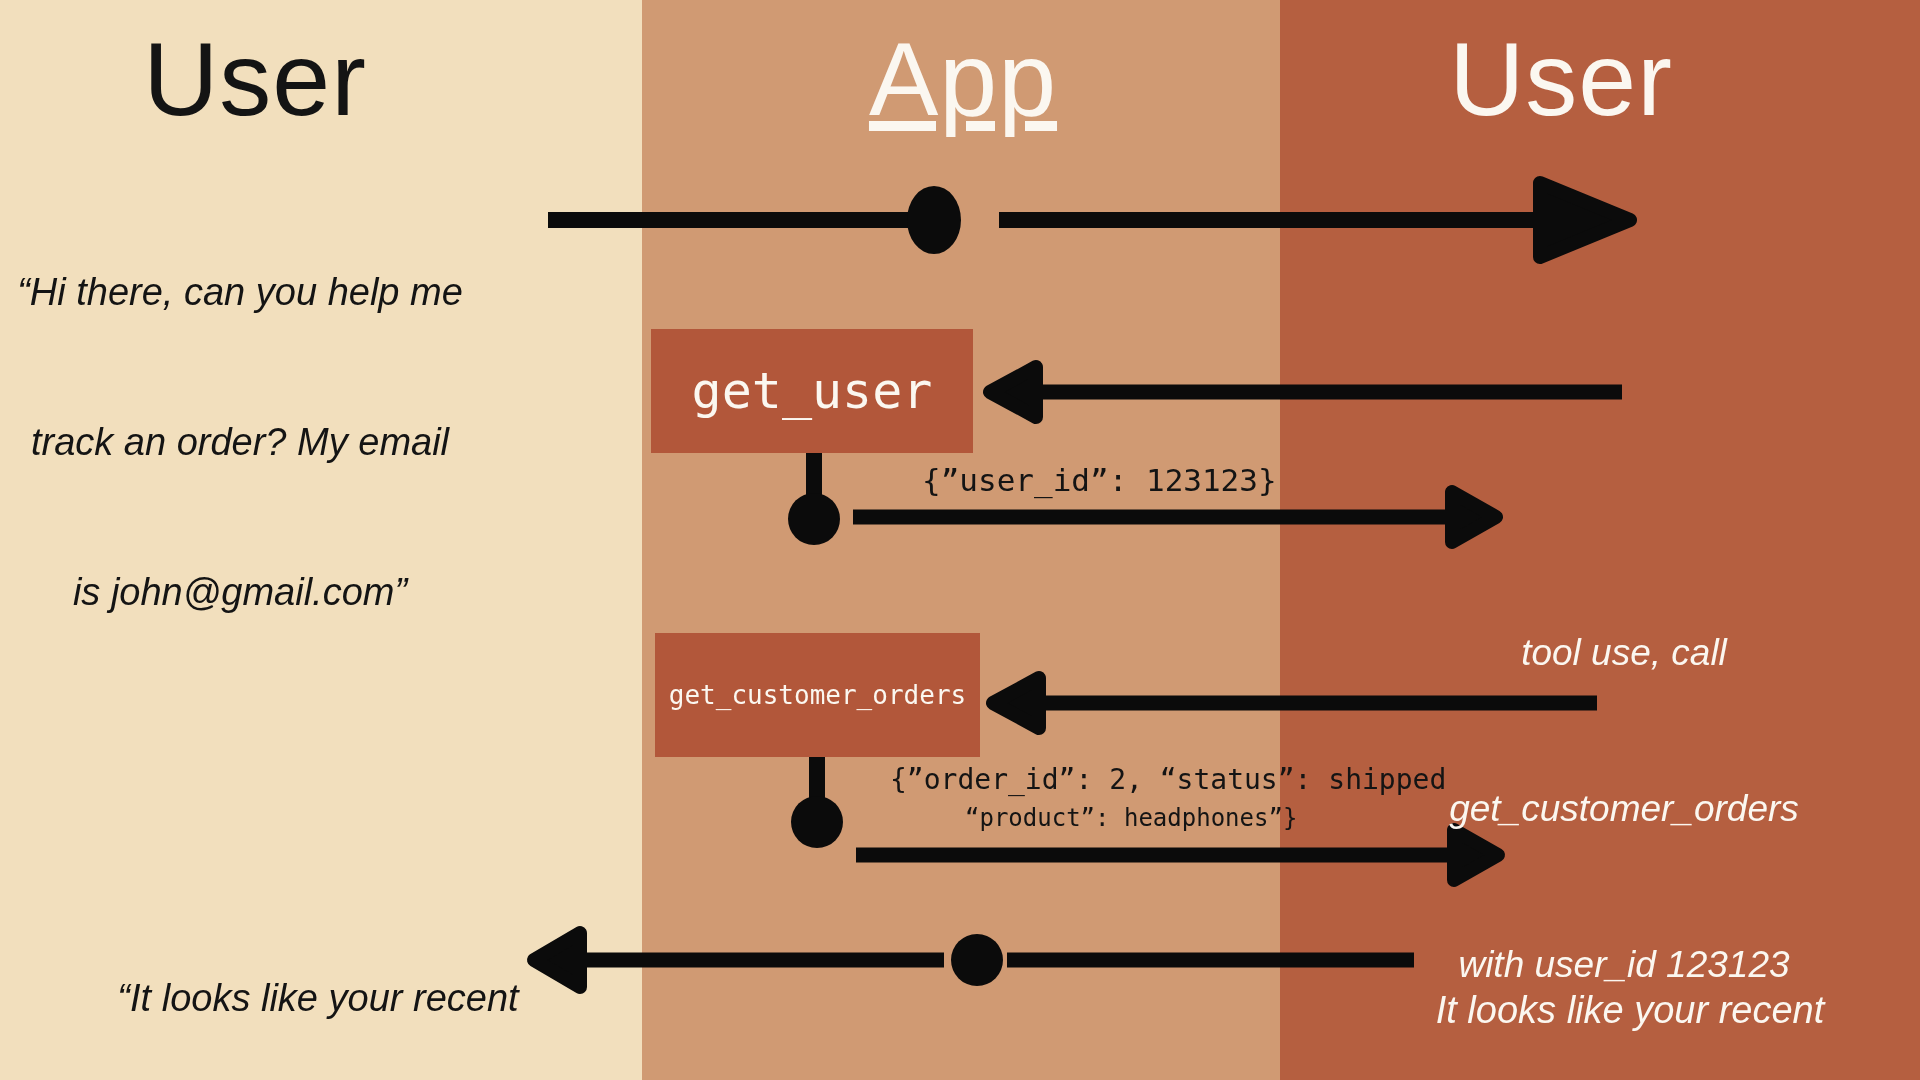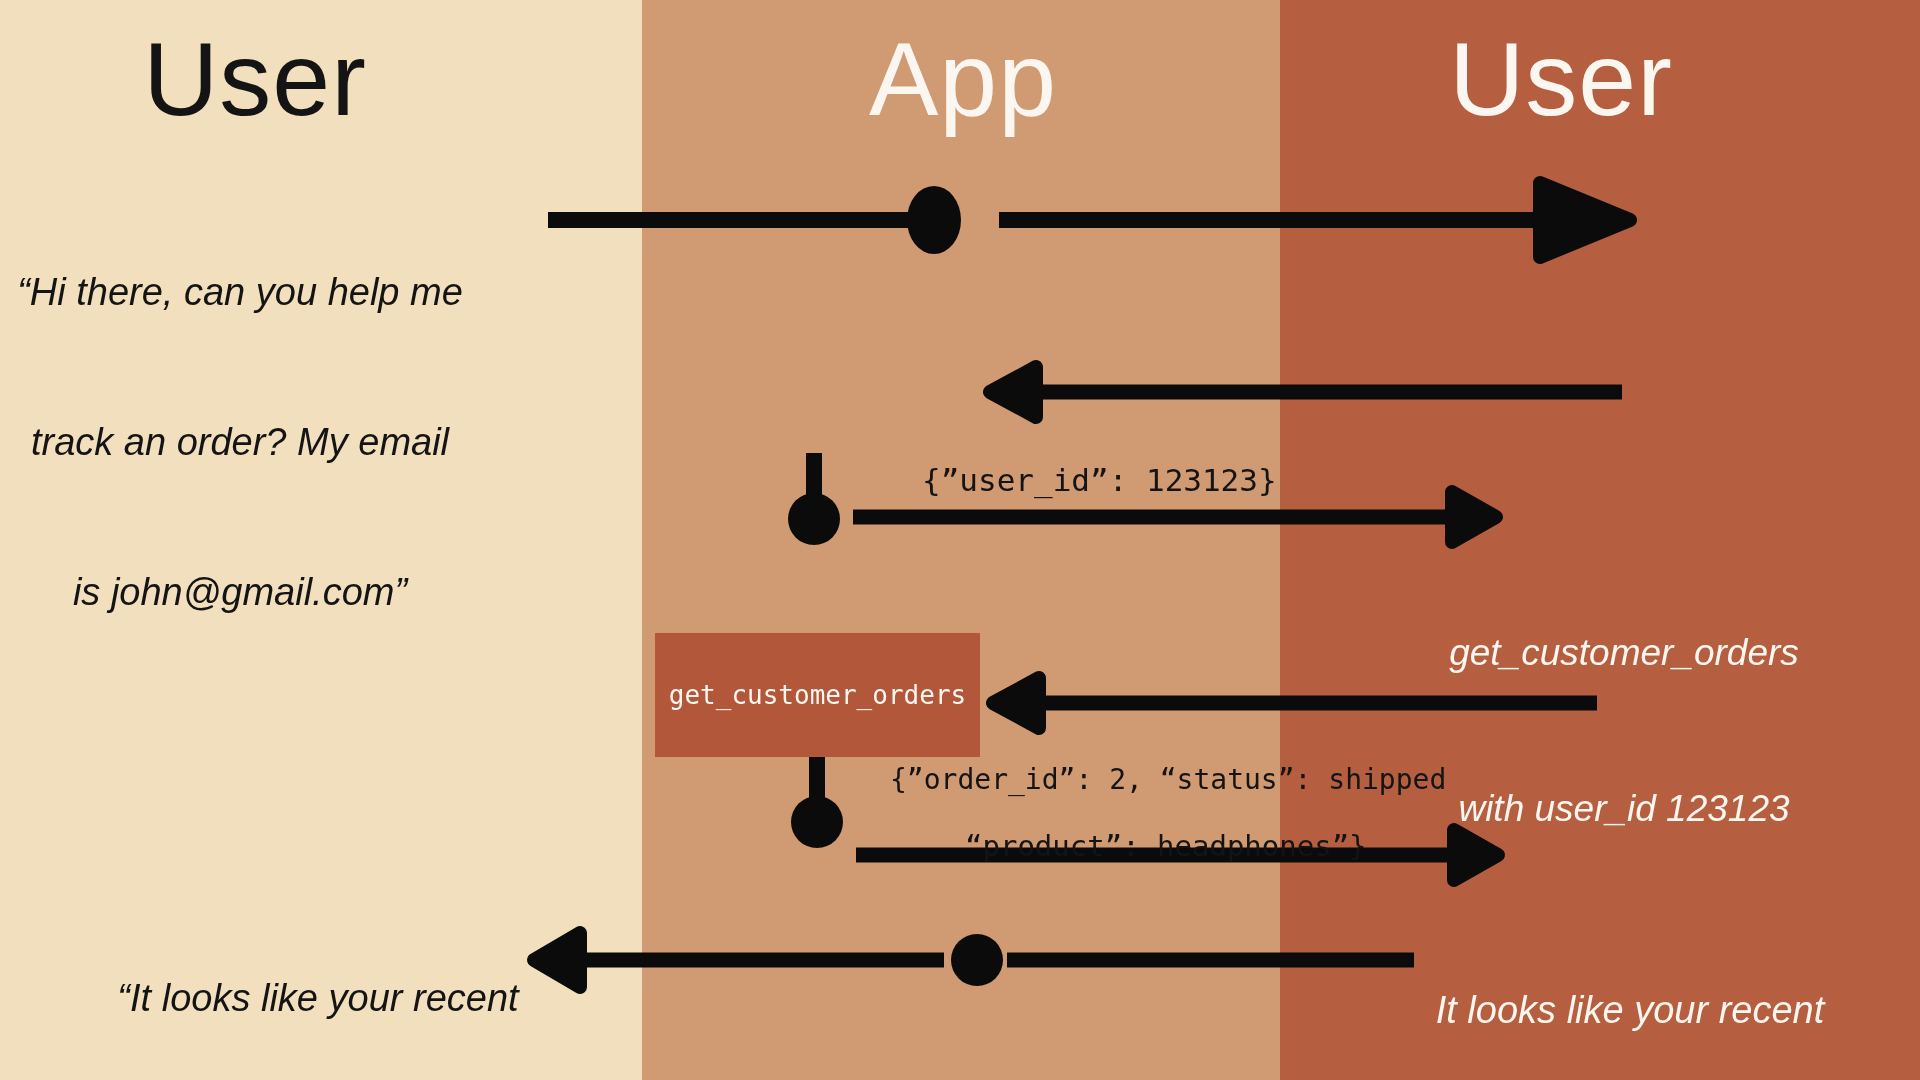--- a/index.html
+++ b/index.html
@@ -64,21 +64,21 @@
   }
   .tool-box-1 { left: 651px; top: 329px; width: 322px; height: 124px; font-size: 50px; }
   .tool-box-2 { left: 655px; top: 633px; width: 325px; height: 124px; font-size: 26px; }
 
   .json-label {
     position: absolute;
     color: #141414;
   }
   .json-1 { left: 922px; top: 461px; font-size: 31px; line-height: 38px; }
   .json-2a { left: 880px; top: 761px; font-size: 28px; line-height: 38px; margin-left: 10px; }
-  .json-2b { left: 965px; top: 799px; font-size: 29px; line-height: 38px; margin-top: 28px; }
+  .json-2b { left: 965px; top: 799px; font-size: 24px; line-height: 38px; }
 
   svg.arrow-layer {
     position: absolute;
     left: 0; top: 0;
     width: 1920px;
     height: 1080px;
     pointer-events: none;
   }
   .stroke-blk { stroke: #0B0B0B; }
   .fill-blk   { fill: #0B0B0B; }
@@ -86,21 +86,21 @@
 </head>
 <body>
 
 <div class="canvas">
 
   <div class="col col-user" style="background: rgb(242, 223, 189);"></div>
   <div class="col col-app" style="background: rgb(208, 154, 115);"></div>
   <div class="col col-model" style="background: rgb(181, 95, 64);"></div>
 
   <div class="lane-header hdr-dark" style="left:255px;">User</div>
-  <div class="lane-header hdr-light" style="left:963px;">App</div>
+  <div class="lane-header hdr-light" style="left:963px;text-decoration:underline;">App</div>
   <div class="lane-header hdr-light" style="left:1561px;">User</div>
 
   <svg class="arrow-layer" viewBox="0 0 1920 1080">
 
     <g>
       <line class="stroke-blk" x1="548" y1="220" x2="908" y2="220" stroke-width="16"></line>
       <ellipse class="fill-blk" cx="934" cy="220" rx="27" ry="34"></ellipse>
     </g>
     <g>
       <line class="stroke-blk" x1="999" y1="220" x2="1545" y2="220" stroke-width="16"></line>
@@ -141,24 +141,28 @@
 
   <div class="txt centered dark body-lg" style="left:240px; top:167px;">
     <div>“Hi there, can you help me</div>
     <div>track an order? My email</div>
     <div>is john@gmail.com”</div>
   </div>
 
   <div class="txt centered light body-md" style="left:1548px; top:259px;">
   </div>
 
+  <div class="tool-box tool-box-1 mono" style="background: rgb(178, 87, 58);">
+    <span>get_user</span>
+  </div>
 
   <div class="json-label json-1 mono">{”user_id”: 123123}</div>
 
   <div class="txt centered light body-md2" style="left:1624px; top:523px;">
+    <div>tool use, call</div>
     <div>get_customer_orders</div>
     <div>with user_id 123123</div>
   </div>
 
   <div class="tool-box tool-box-2 mono" style="background: rgb(178, 87, 58);">
     <span>get_customer_orders</span>
   </div>
 
   <div class="json-label json-2a mono">{”order_id”: 2, “status”: shipped</div>
   <div class="json-label json-2b mono">“product”: headphones”}</div>

